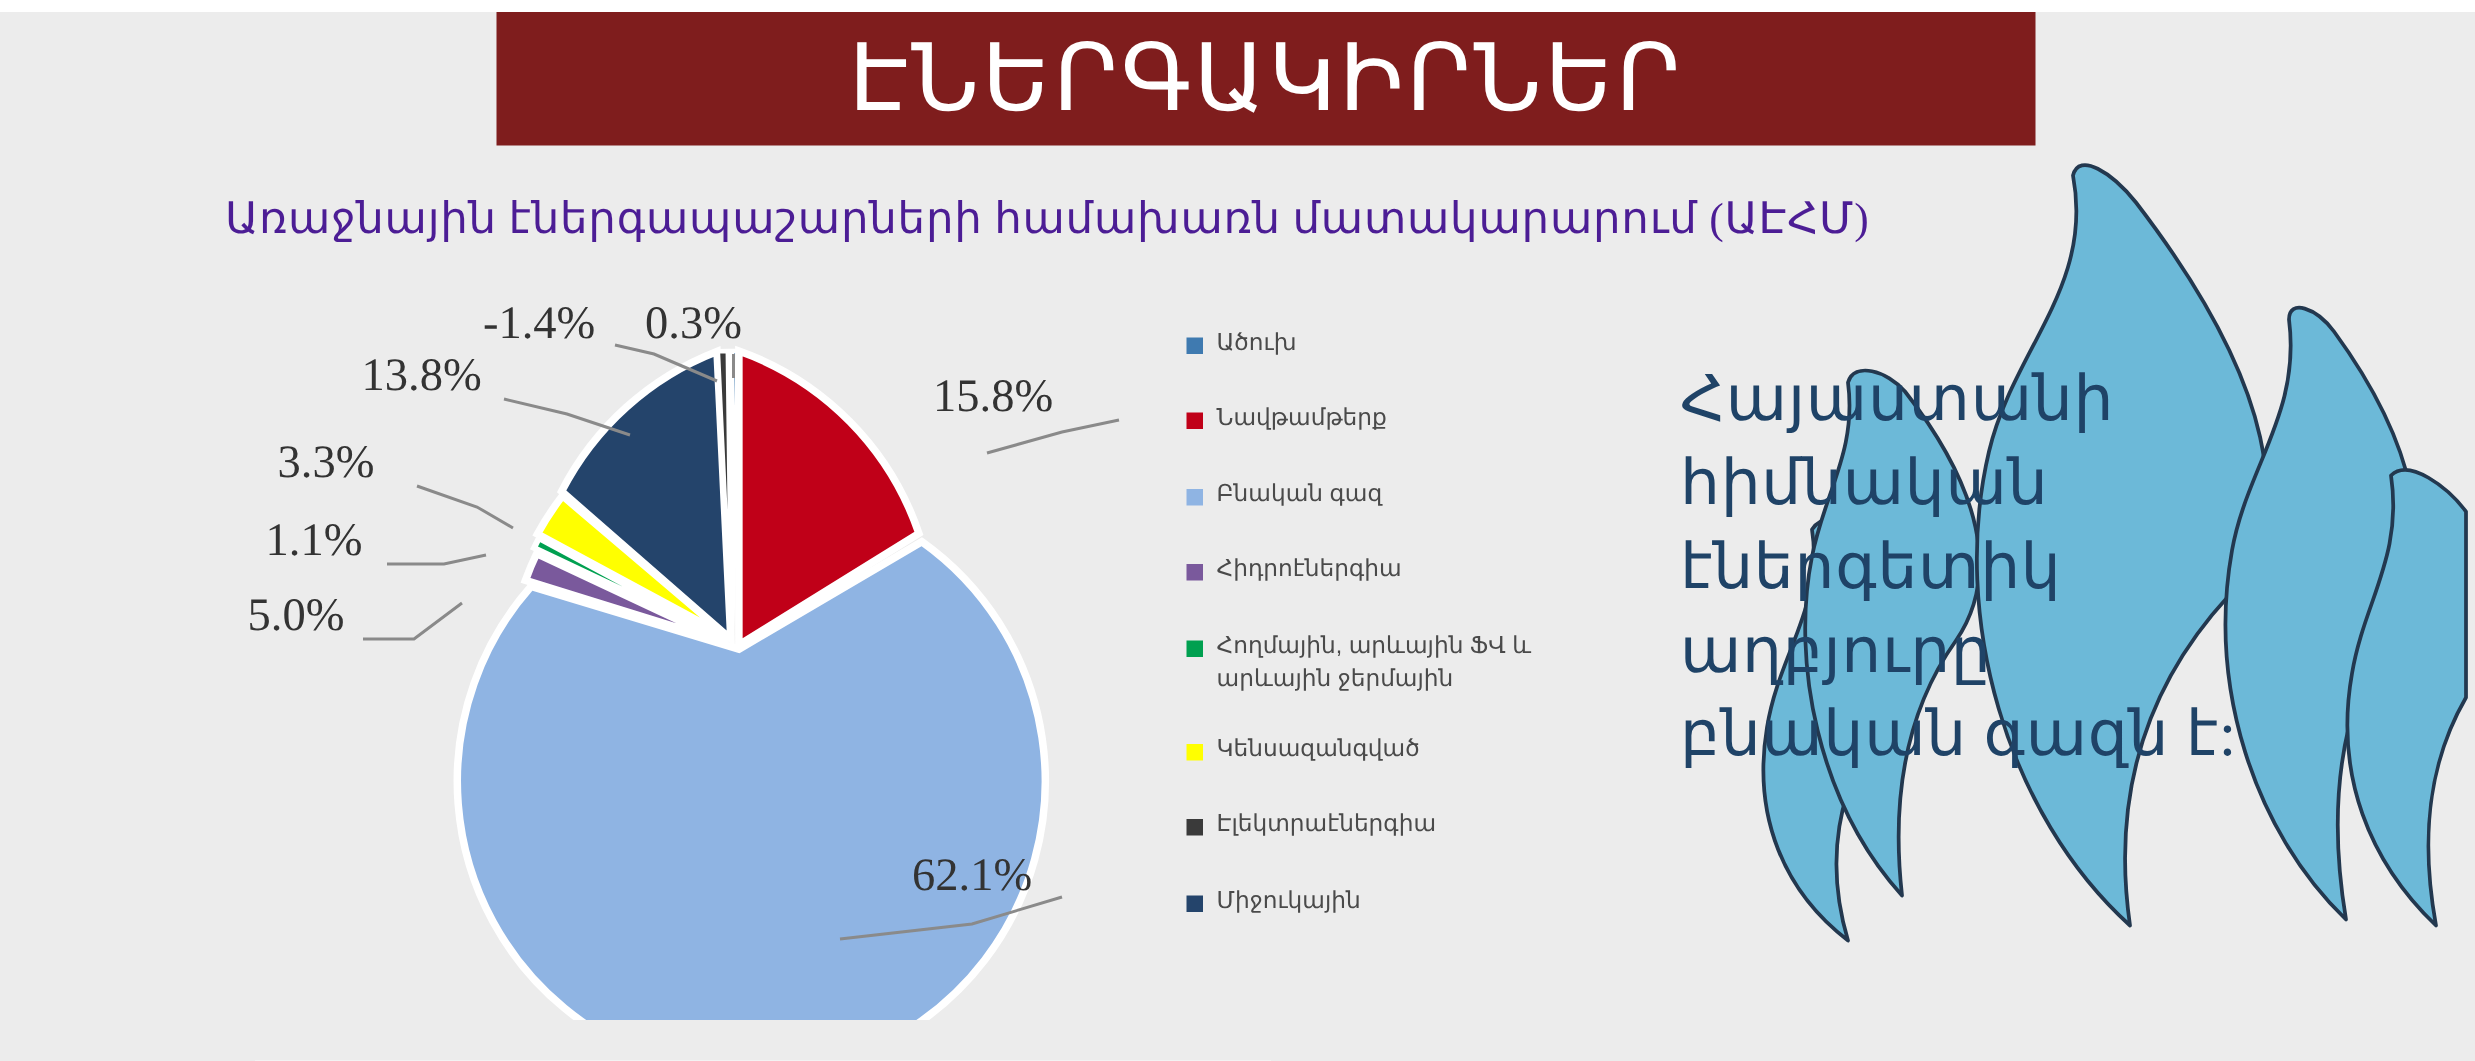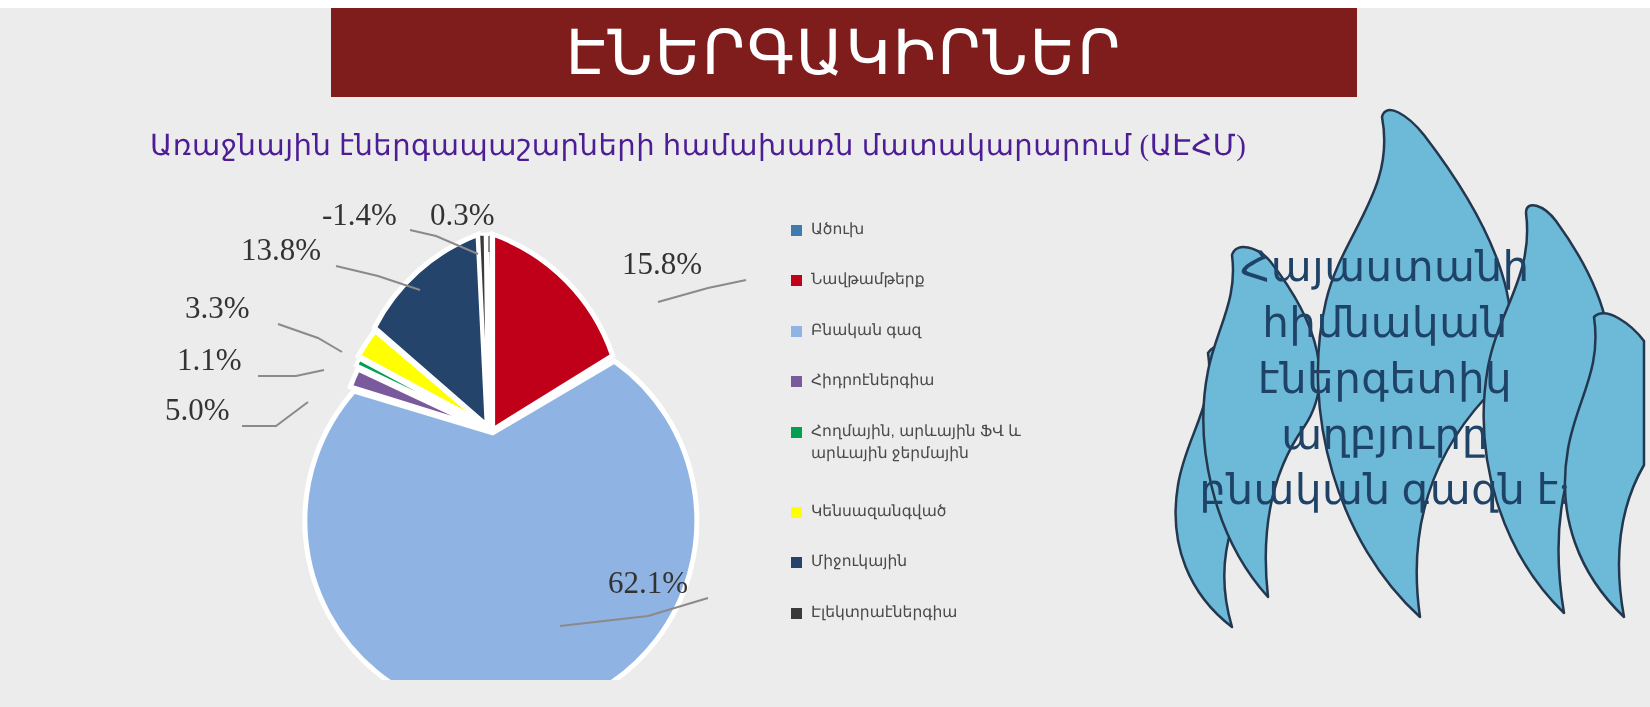--- a/index.html
+++ b/index.html
@@ -54,21 +54,21 @@
   }
   
   .legend{
     position:absolute;left:775px;top:218px;width:290px;
   }
   .legend-item{
     display:flex;align-items:flex-start;
     margin-bottom:28px;
     padding-left:16px;
   }
-  .legend-item.tight{margin-bottom:35px;}
+  .legend-item.tight{margin-bottom:24px;}
   .legend-swatch{
     width:11px;height:11px;
     flex:0 0 11px;
     margin-top:7px;margin-right:9px;
     display:block;
   }
   .legend-label{
     color:#4a4a4a;
     font-family:"Liberation Sans", sans-serif;
     font-size:15.5px;
@@ -78,21 +78,21 @@
   .flame-panel{
     position:absolute;left:1120px;top:105px;width:530px;height:560px;
   }
   .flame-svg{position:absolute;left:0;top:0;}
   .flame-text{
     position:absolute;left:0;top:135px;width:530px;
     color:#1f4367;
     font-family:"Liberation Serif", serif;
     font-size:42px;
     line-height:1.33;
-    text-align:center;
+    text-align:left;
     letter-spacing:0.5px;
   }
   .flame-text .ln{display:block;white-space:nowrap;}
   .flame-text .ln.spread{letter-spacing:0.5px;}
 </style>
 </head>
 <body>
 
 <div id="stage">
 
@@ -172,27 +172,27 @@
       <span class="legend-swatch" style="background:#00a050;"></span>
       <span class="legend-label">Հողմային, արևային ՖՎ և արևային ջերմային</span>
     </div>
 
     <div class="legend-item">
       <span class="legend-swatch" style="background:#ffff00;"></span>
       <span class="legend-label">Կենսազանգված</span>
     </div>
 
     <div class="legend-item">
+      <span class="legend-swatch" style="background:#3a3a3a;"></span>
+      <span class="legend-label">Էլեկտրաէներգիա</span>
+    </div>
+
+    <div class="legend-item">
       <span class="legend-swatch" style="background:#24446b;"></span>
       <span class="legend-label">Միջուկային</span>
-    </div>
-
-    <div class="legend-item">
-      <span class="legend-swatch" style="background:#3a3a3a;"></span>
-      <span class="legend-label">Էլեկտրաէներգիա</span>
     </div>
 
   </div>
 
   <div class="flame-panel">
     <svg class="flame-svg" width="530" height="560" viewBox="0 0 530 560">
       <g fill="#6cb9d8" stroke="#23384f" stroke-width="2.5" stroke-linejoin="round">
 
         <path d="M 88 248 C 96 300 66 330 58 380 C 48 440 70 490 112 522 C 96 468 106 420 132 382 C 160 342 150 292 120 252 C 112 242 96 236 88 248 Z"></path>
 

